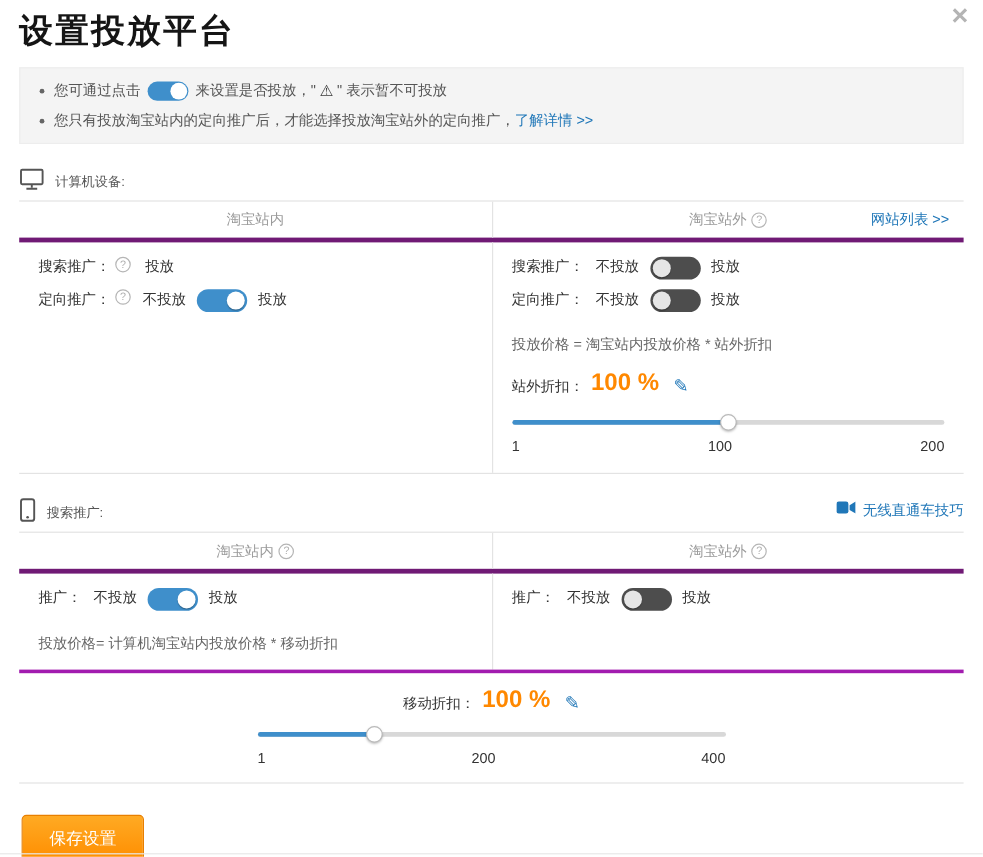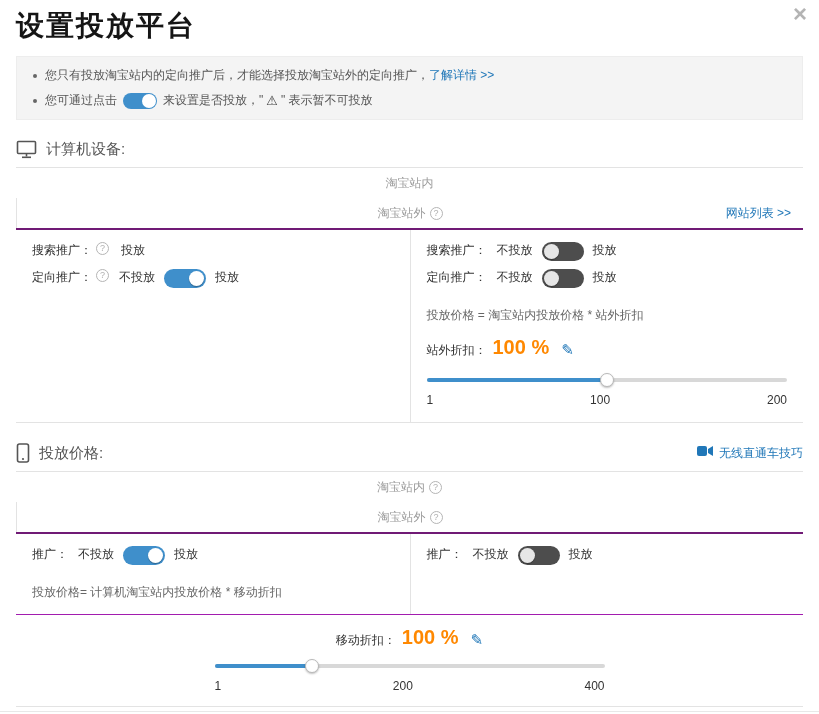--- a/index.html
+++ b/index.html
@@ -19,25 +19,25 @@
   .notice{background:#f4f4f4;border:1px solid #ededed;margin-top:16px;padding:6px 12px}
   .notice-line{display:flex;align-items:center;height:25px;color:#555;white-space:nowrap}
   .bullet{width:4px;height:4px;border-radius:50%;background:#666;margin:0 8px 0 4px;flex:0 0 auto}
   .warn{color:#3a3a3a;font-size:13px;margin:0 3px}
   .link{color:#2077b8;text-decoration:none;cursor:pointer}
 
   .mini-toggle{display:inline-block;width:34px;height:16px;border-radius:9px;background:#3f8fcb;position:relative;margin:0 6px;vertical-align:middle}
   .mini-toggle .knob{position:absolute;right:1px;top:1px;width:14px;height:14px;border-radius:50%;background:#fff}
 
   .section{display:flex;align-items:center;justify-content:space-between;margin-top:20px}
-  .section-left{display:flex;align-items:flex-end;gap:9px;font-size:15px;color:#555}
+  .section-left{display:flex;align-items:flex-end;gap:9px;font-size:11px;color:#555}
   .section-right{display:flex;align-items:flex-start;gap:6px}
 
   .tbl{border-top:1px solid #e3e3e3;border-bottom:1px solid #e3e3e3;margin-top:8px}
-  .tbl-head{display:grid;grid-template-columns:1fr;border-bottom:2px solid #701a75}
+  .tbl-head{display:grid;grid-template-columns:1fr 1fr;border-bottom:4px solid #701a75}
   .tbl-head .hcell{height:30px;display:flex;align-items:center;justify-content:center;color:#9a9a9a;position:relative}
   .tbl-head .hcell + .hcell{border-left:1px solid #e3e3e3}
   .head-link{position:absolute;right:12px;top:0;line-height:30px}
   .tbl-body{display:grid;grid-template-columns:1fr 1fr}
   .tbl-body .bcell{padding:12px 16px 14px}
   .tbl-body .bcell + .bcell{border-left:1px solid #e3e3e3}
 
   .row{display:flex;height:22px}
   .row + .row{margin-top:5px}
   .off-label{margin-left:10px}
@@ -64,21 +64,21 @@
   .slider .track{position:absolute;left:0;right:0;top:5px;height:4px;background:#d8d8d8;border-radius:2px;cursor:pointer}
   .slider .fill{position:absolute;left:0;top:5px;height:4px;background:#3f8fcb;border-radius:2px}
   .slider .handle{
     position:absolute;top:0;width:14px;height:14px;border-radius:50%;background:#fff;
     border:1px solid #b9b9b9;box-shadow:0 1px 2px rgba(0,0,0,.25);transform:translateX(-50%);cursor:pointer;
   }
   .pos-50 .fill{width:50%}.pos-50 .handle{left:50%}
   .pos-25 .fill{width:25%}.pos-25 .handle{left:25%}
   .slider-labels{display:flex;justify-content:space-between;margin-top:6px;color:#333;height:15px}
 
-  .mrow{grid-column:1 / 3;border-top:1px solid #a21caf;padding:10px 0 12px}
+  .mrow{grid-column:1 / 3;border-top:3px solid #a21caf;padding:10px 0 12px}
   .mrow .discount{justify-content:center;margin-top:0}
   .mrow .slider,.mrow .slider-labels{width:390px;margin-left:auto;margin-right:auto}
   .mrow .slider{margin-top:10px}
 
   .save{
     display:inline-block;margin:26px 0 0 2px;
     background:linear-gradient(#ffaa23,#ff8d00);border:1px solid #e87f00;border-radius:4px;
     color:#fff;font-size:14px;padding:10px 22px;cursor:pointer;font-family:inherit;
   }
   .page-bottom{position:absolute;left:0;right:0;bottom:2px;border-top:1px solid #e8e8e8}
@@ -87,35 +87,35 @@
 </head>
 <body>
 
 <span class="close">×</span>
 
 <div class="wrap">
 
   <h1>设置投放平台</h1>
 
   <div class="notice">
-    <div class="notice-line">
-      <span class="bullet"></span>
-      <span>您只有投放淘宝站内的定向推广后，才能选择投放淘宝站外的定向推广，</span>
-      <a class="link">了解详情 &gt;&gt;</a>
-    </div>
     <div class="notice-line">
       <span class="bullet"></span>
       <span>您可通过点击</span>
       <span class="mini-toggle" data-state="on">
           <span class="knob"></span>
         </span>
       <span>来设置是否投放，"</span>
       <span class="warn">⚠</span>
       <span>" 表示暂不可投放</span>
     </div>
+    <div class="notice-line">
+      <span class="bullet"></span>
+      <span>您只有投放淘宝站内的定向推广后，才能选择投放淘宝站外的定向推广，</span>
+      <a class="link">了解详情 &gt;&gt;</a>
+    </div>
   </div>
 
   
   <div class="section">
     <div class="section-left">
       <svg class="icon-svg" width="21" height="19" viewBox="0 0 21 19">
         <rect x="1.5" y="1.5" width="18" height="12" rx="1" fill="none" stroke="#555" stroke-width="1.6"></rect>
         <line x1="10.5" y1="13.5" x2="10.5" y2="16.5" stroke="#555" stroke-width="1.6"></line>
         <line x1="6" y1="17.3" x2="15" y2="17.3" stroke="#555" stroke-width="1.6"></line>
       </svg>
@@ -188,21 +188,21 @@
     </div>
   </div>
 
   
   <div class="section">
     <div class="section-left">
       <svg class="icon-svg" width="14" height="20" viewBox="0 0 14 20">
         <rect x="1.5" y="1" width="11" height="18" rx="2" fill="none" stroke="#555" stroke-width="1.6"></rect>
         <circle cx="7" cy="16" r="1.1" fill="#555"></circle>
       </svg>
-      <span>投放价格:</span>
+      <span>搜索推广:</span>
     </div>
     <div class="section-right">
       <svg class="icon-svg" width="16" height="12" viewBox="0 0 16 12">
         <rect x="0" y="1" width="10" height="10" rx="2" fill="#2077b8"></rect>
         <polygon points="11,4 16,1 16,11 11,8" fill="#2077b8"></polygon>
       </svg>
       <a class="link">无线直通车技巧</a>
     </div>
   </div>
 

